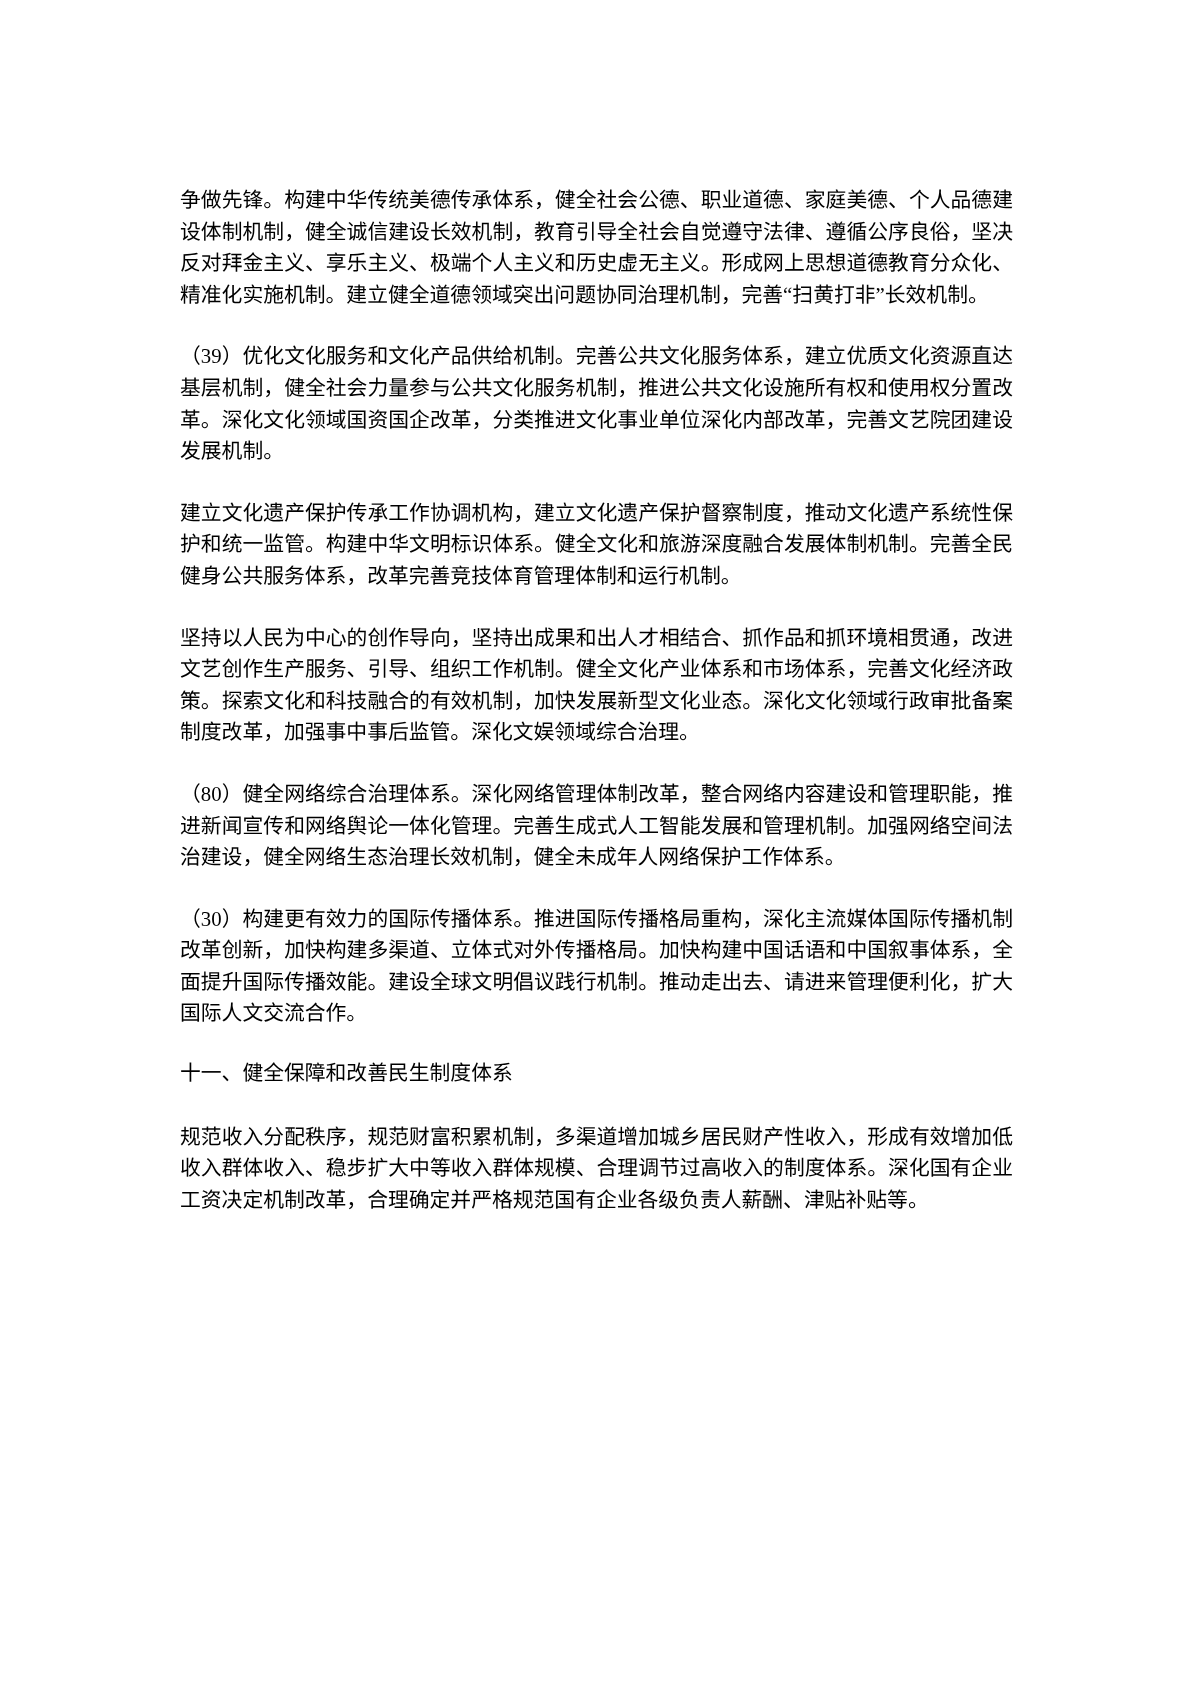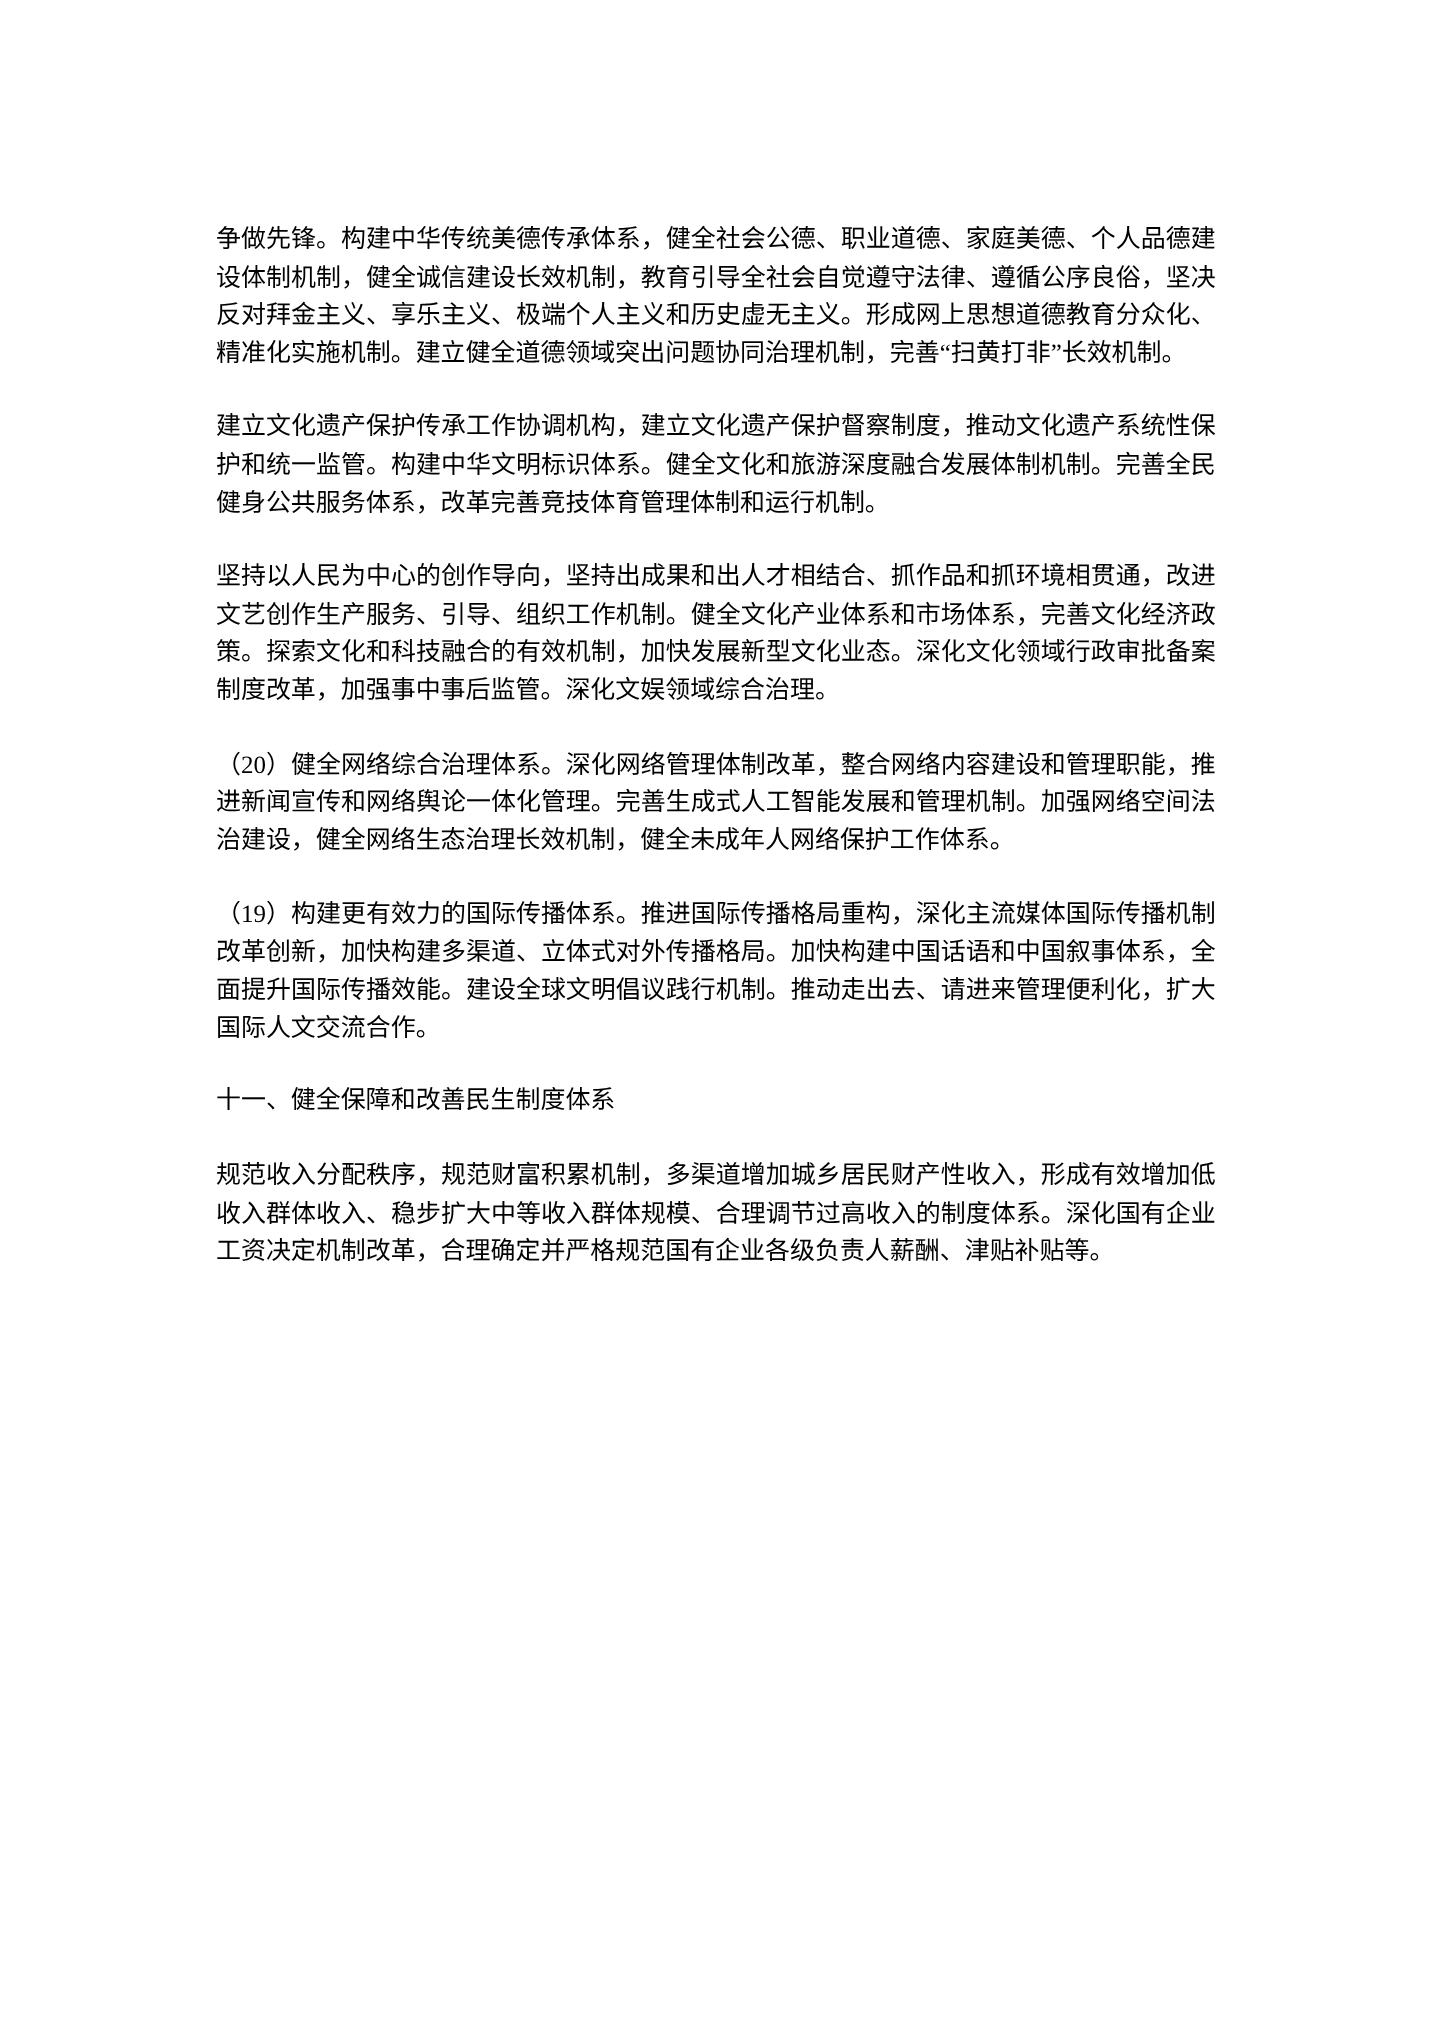--- a/index.html
+++ b/index.html
@@ -33,20 +33,21 @@
   }
   .para:last-child { margin-bottom: 0; }
   .para.heading { font-weight: normal; font-family: Liberation Mono, monospace; }
 </style>
 </head>
 <body>
 
 <div class="page">
   <div class="content" id="doc-content">
       <p class="para">争做先锋。构建中华传统美德传承体系，健全社会公德、职业道德、家庭美德、个人品德建设体制机制，健全诚信建设长效机制，教育引导全社会自觉遵守法律、遵循公序良俗，坚决反对拜金主义、享乐主义、极端个人主义和历史虚无主义。形成网上思想道德教育分众化、精准化实施机制。建立健全道德领域突出问题协同治理机制，完善“扫黄打非”长效机制。</p>
+      <p class="para">（39）优化文化服务和文化产品供给机制。完善公共文化服务体系，建立优质文化资源直达基层机制，健全社会力量参与公共文化服务机制，推进公共文化设施所有权和使用权分置改革。深化文化领域国资国企改革，分类推进文化事业单位深化内部改革，完善文艺院团建设发展机制。</p>
       <p class="para">建立文化遗产保护传承工作协调机构，建立文化遗产保护督察制度，推动文化遗产系统性保护和统一监管。构建中华文明标识体系。健全文化和旅游深度融合发展体制机制。完善全民健身公共服务体系，改革完善竞技体育管理体制和运行机制。</p>
       <p class="para">坚持以人民为中心的创作导向，坚持出成果和出人才相结合、抓作品和抓环境相贯通，改进文艺创作生产服务、引导、组织工作机制。健全文化产业体系和市场体系，完善文化经济政策。探索文化和科技融合的有效机制，加快发展新型文化业态。深化文化领域行政审批备案制度改革，加强事中事后监管。深化文娱领域综合治理。</p>
-      <p class="para">（20）健全网络综合治理体系。深化网络管理体制改革，整合网络内容建设和管理职能，推进新闻宣传和网络舆论一体化管理。完善生成式人工智能发展和管理机制。加强网络空间法治建设，健全网络生态治理长效机制，健全未成年人网络保护工作体系。</p>
-      <p class="para">（19）构建更有效力的国际传播体系。推进国际传播格局重构，深化主流媒体国际传播机制改革创新，加快构建多渠道、立体式对外传播格局。加快构建中国话语和中国叙事体系，全面提升国际传播效能。建设全球文明倡议践行机制。推动走出去、请进来管理便利化，扩大国际人文交流合作。</p>
+      <p class="para">（80）健全网络综合治理体系。深化网络管理体制改革，整合网络内容建设和管理职能，推进新闻宣传和网络舆论一体化管理。完善生成式人工智能发展和管理机制。加强网络空间法治建设，健全网络生态治理长效机制，健全未成年人网络保护工作体系。</p>
+      <p class="para">（30）构建更有效力的国际传播体系。推进国际传播格局重构，深化主流媒体国际传播机制改革创新，加快构建多渠道、立体式对外传播格局。加快构建中国话语和中国叙事体系，全面提升国际传播效能。建设全球文明倡议践行机制。推动走出去、请进来管理便利化，扩大国际人文交流合作。</p>
       <p class="para heading">十一、健全保障和改善民生制度体系</p>
       <p class="para">规范收入分配秩序，规范财富积累机制，多渠道增加城乡居民财产性收入，形成有效增加低收入群体收入、稳步扩大中等收入群体规模、合理调节过高收入的制度体系。深化国有企业工资决定机制改革，合理确定并严格规范国有企业各级负责人薪酬、津贴补贴等。</p>
     </div>
 </div>
 
 </body></html>

